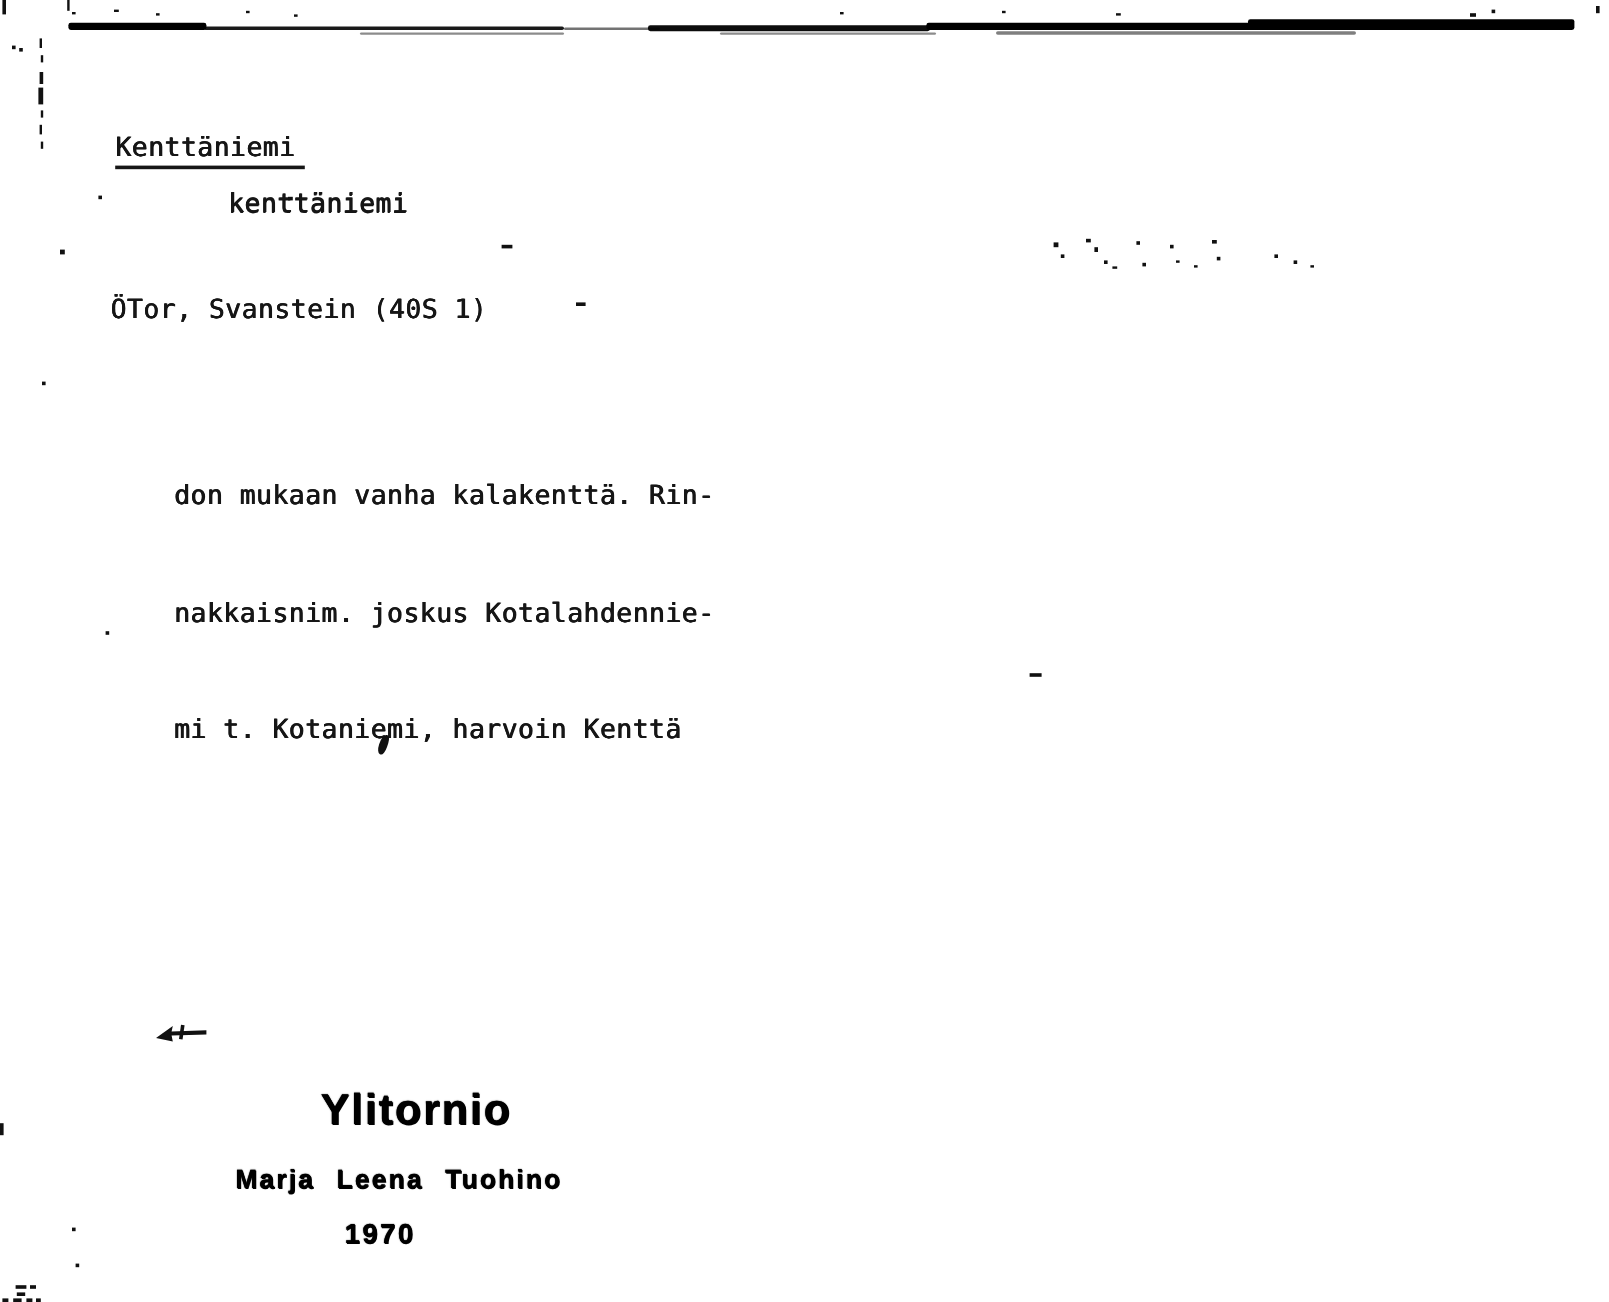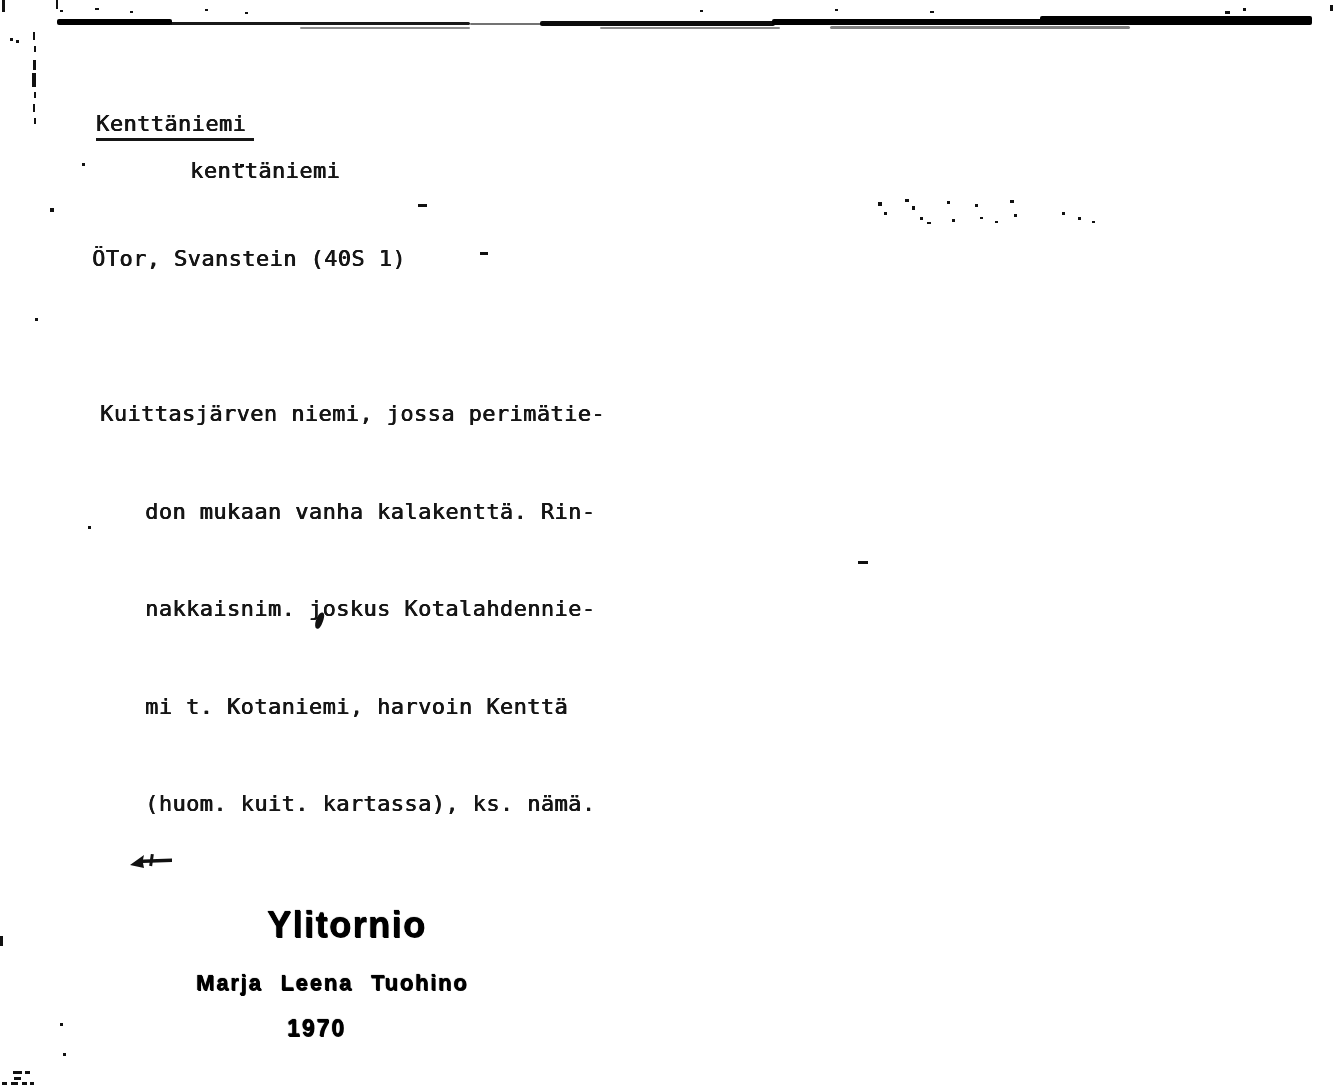--- a/index.html
+++ b/index.html
@@ -55,25 +55,23 @@
 
 <div class="scan">
 
   <div class="tw headword"><span class="u">Kenttäniemi</span></div>
 
   <div class="tw nameform">kenttäniemi</div>
 
   <div class="tw locality">ÖTor, Svanstein (40S 1)</div>
 
   <div class="tw bodypara">
-    <span class="bl">Kuittasjärven niemi, jossa perimätie-</span>
     <span class="bl ind">don mukaan vanha kalakenttä. Rin-</span>
     <span class="bl ind">nakkaisnim. joskus Kotalahdennie-</span>
     <span class="bl ind">mi t. Kotaniemi, harvoin Kenttä</span>
-    <span class="bl ind">(huom. kuit. kartassa), ks. nämä.</span>
     
     
     
     
   </div>
 
   <div class="penmark"></div>
 
   <svg class="arrow" width="48" height="24" viewBox="0 0 48 24">
     <path d="M2 16 L16 6 L15 10.5 L44 9.5 L44 13 L15 14 L16 19 Z" fill="#111"></path>

